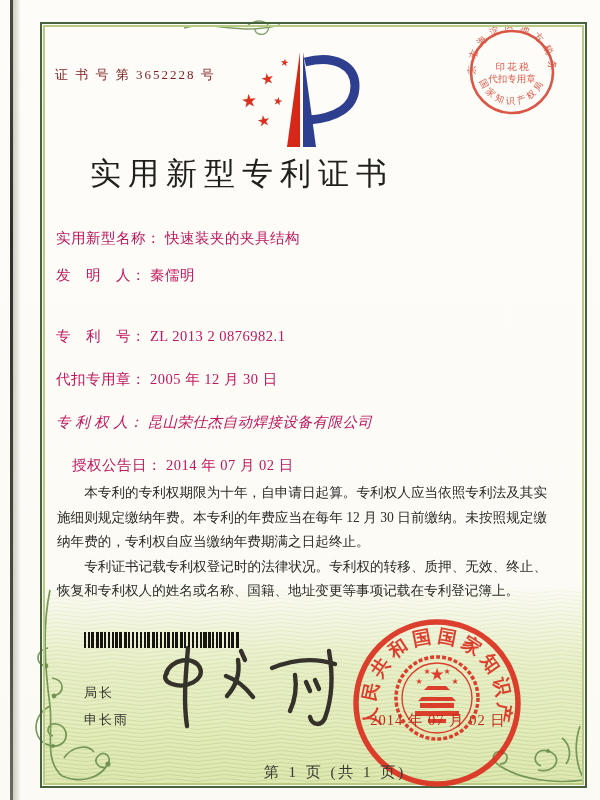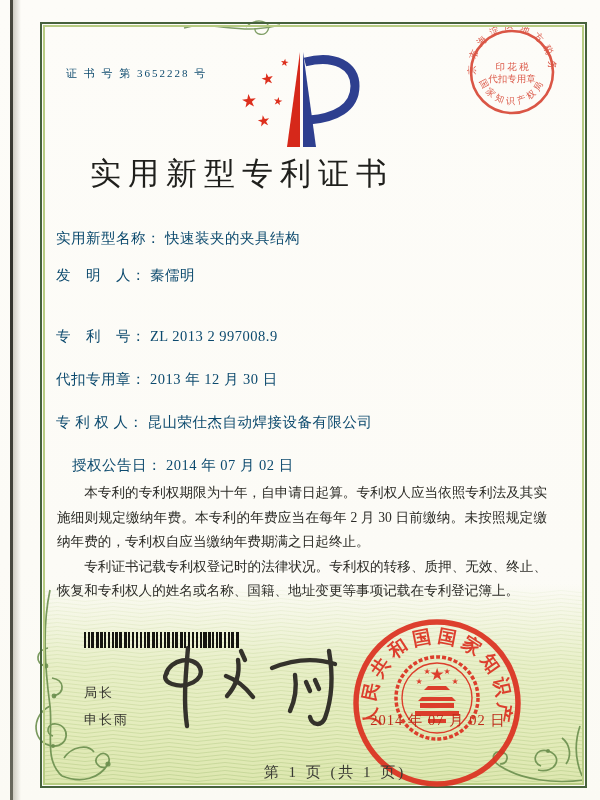--- a/index.html
+++ b/index.html
@@ -15,29 +15,29 @@
   
   .green-zone{left:43px;top:584px;width:540px;height:201px;
     background:linear-gradient(180deg,rgba(233,239,204,0) 0%,rgba(229,237,192,.85) 40%,#e4ecbc 72%,#dde7af 100%);}
   #waves{left:43px;top:586px;}
 
   
   .frame{left:40px;top:22px;width:543px;height:762px;border:2px solid #46623c;}
   .frame-inner{position:absolute;inset:1px;border:2px solid #b7cc82;}
 
   
-  .cert-no{left:66px;top:66px;font-size:11px;letter-spacing:2px;color:#0c4a6e;}
+  .cert-no{left:55px;top:66px;font-size:13px;letter-spacing:2px;color:#7f1d1d;}
   .title{left:0;top:153px;width:484px;text-align:center;font-size:31px;letter-spacing:7px;color:#1f1f1c;font-weight:500;}
 
   
   .logo{left:233px;top:50px;width:140px;height:100px;}
   .logo .star{position:absolute;color:#dd2f1d;line-height:1;}
 
   
-  .field-row{left:56px;width:500px;font-size:14.5px;color:#0c4a6e;letter-spacing:.5px;white-space:nowrap;}
+  .field-row{left:56px;width:500px;font-size:14.5px;color:#be185d;letter-spacing:.5px;white-space:nowrap;}
   .field-row .val{margin-left:4px;}
 
   
   .body-text{left:57px;top:481px;width:490px;font-size:13.6px;line-height:24.6px;color:#2b2b26;text-align:justify;}
   .body-text p{margin:0;text-indent:2em;}
 
   
   .barcode{left:84px;top:632px;width:156px;height:16px;
     background:
       repeating-linear-gradient(90deg,#15140f 0 2px,rgba(0,0,0,0) 2px 4px),
@@ -191,34 +191,34 @@
 
 <div class="abs title">实用新型专利证书</div>
 
 <div class="abs field-row" style="top:229px;">
   <span>实用新型名称：</span><span class="val">快速装夹的夹具结构</span>
 </div>
 <div class="abs field-row" style="top:266px;">
   <span>发　明　人：</span><span class="val">秦儒明</span>
 </div>
 <div class="abs field-row" style="top:327px;">
-  <span>专　利　号：</span><span class="val">ZL 2013 2 997008.9</span>
+  <span>专　利　号：</span><span class="val">ZL 2013 2 0876982.1</span>
 </div>
 <div class="abs field-row" style="top:370px;">
-  <span>代扣专用章：</span><span class="val">2013 年 12 月 30 日</span>
-</div>
-<div class="abs field-row" style="top:413px;">
+  <span>代扣专用章：</span><span class="val">2005 年 12 月 30 日</span>
+</div>
+<div class="abs field-row" style="top:413px;font-style:italic;">
   <span>专 利 权 人：</span><span class="val">昆山荣仕杰自动焊接设备有限公司</span>
 </div>
 <div class="abs field-row" style="top:456px;margin-left:16px;">
   <span>授权公告日：</span><span class="val">2014 年 07 月 02 日</span>
 </div>
 
 <div class="abs body-text">
-  <p>本专利的专利权期限为十年，自申请日起算。专利权人应当依照专利法及其实施细则规定缴纳年费。本专利的年费应当在每年 2 月 30 日前缴纳。未按照规定缴纳年费的，专利权自应当缴纳年费期满之日起终止。</p>
+  <p>本专利的专利权期限为十年，自申请日起算。专利权人应当依照专利法及其实施细则规定缴纳年费。本专利的年费应当在每年 12 月 30 日前缴纳。未按照规定缴纳年费的，专利权自应当缴纳年费期满之日起终止。</p>
   <p>专利证书记载专利权登记时的法律状况。专利权的转移、质押、无效、终止、恢复和专利权人的姓名或名称、国籍、地址变更等事项记载在专利登记簿上。</p>
 </div>
 
 <div class="abs barcode"></div>
 
 <div class="abs signer">
   <div>局长</div>
   <div>申长雨</div>
 </div>
 

